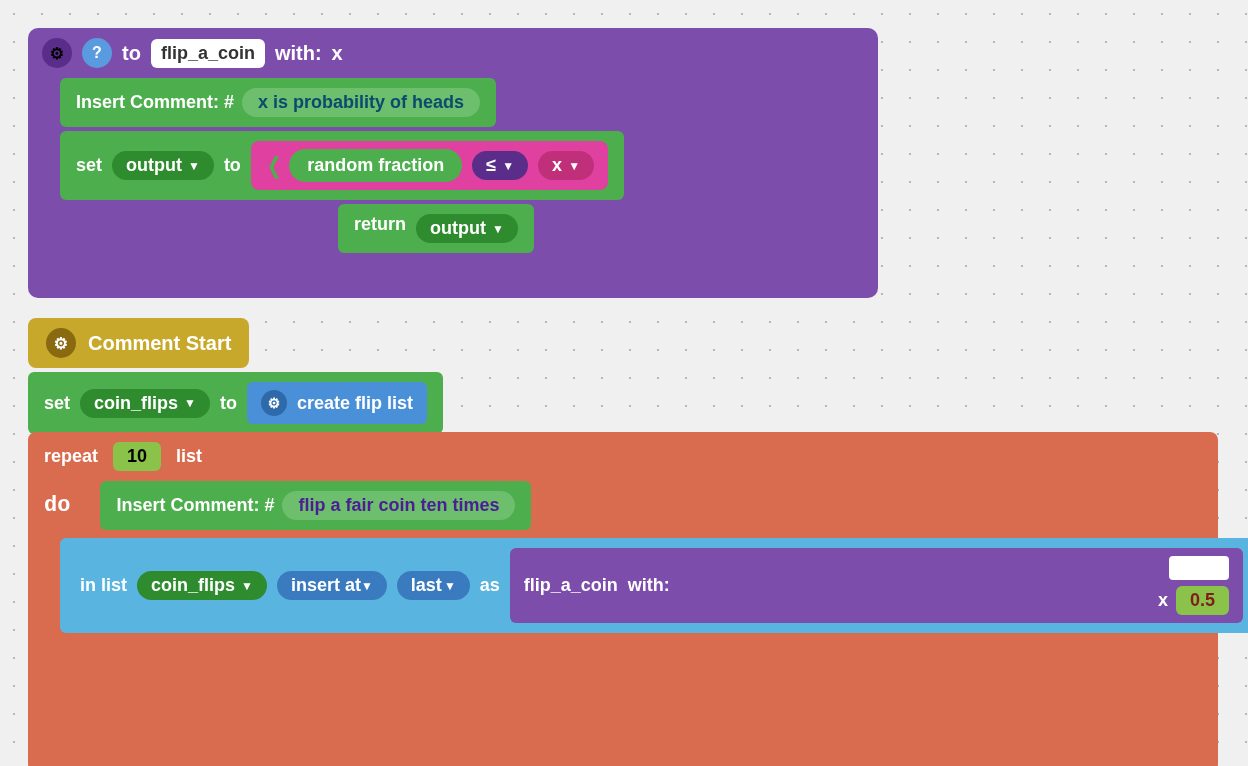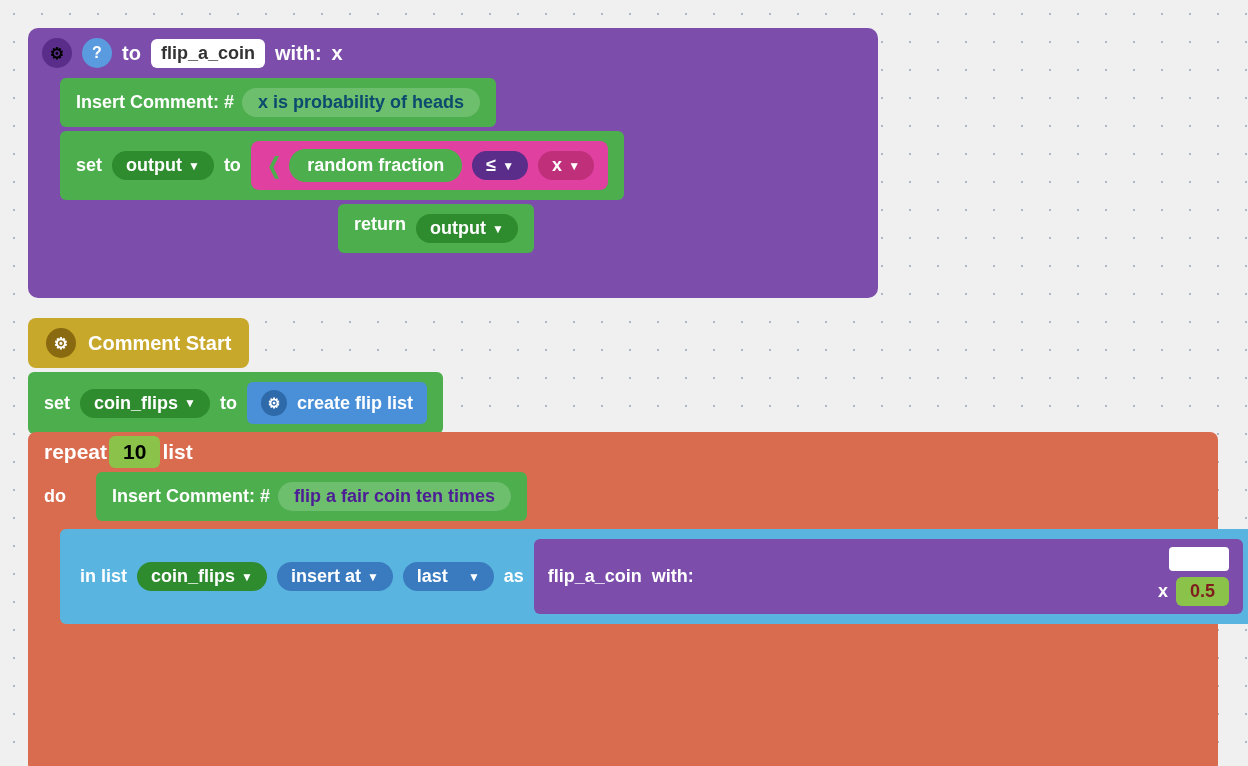--- a/index.html
+++ b/index.html
@@ -163,50 +163,50 @@
     <span>to</span>
 
     <div style="background:#4a90d9; border-radius:6px; padding:8px 14px; display:inline-flex; align-items:center; gap:10px; color:white;">
       <div class="icon-circle" style="background:#2e6aaa; width:26px; height:26px; font-size:14px;">⚙</div>
       <span>create flip list</span>
     </div>
   </div>
 
   <div style="position:absolute; top:432px; left:28px; background:#d96b4f; border-radius:8px; padding-bottom:16px; width:1190px; min-height:340px;">
 
-    <div style="display:flex; align-items:center; gap:2px; padding:4px 16px; color:white; font-size:21px;">
+    <div style="display:flex; align-items:center; gap:15px; padding:10px 16px; color:white; font-size:18px;">
       <span>repeat</span>
       <div style="background:#8bc34a; border-radius:6px; padding:4px 14px; color:#000000; font-weight:bold;">
         <span>10</span>
       </div>
       <span>list</span>
     </div>
 
     <div style="display:flex; align-items:center; gap:10px; padding:0 16px; margin-bottom:8px;">
-      <span style="color:white; font-size:18px;">do</span>
+      <span style="color:white; font-size:22px;font-family:Liberation Mono, monospace;">do</span>
       <div style="background:#4cae4c; border-radius:6px; padding:10px 16px; display:inline-flex; align-items:center; gap:8px; color:white; font-size:18px; margin-left:20px;">
         <span>Insert Comment: #</span>
         <div style="background:#6dbe6d; border-radius:20px; padding:4px 16px; color:#4c1d95;">
           <span>flip a fair coin ten times</span>
         </div>
       </div>
     </div>
 
     <div style="margin-left:32px;">
       <div style="background:#5ab4e0; border-radius:6px; padding:10px 20px; display:inline-flex; align-items:center; gap:10px; color:white; font-size:18px; width:1203px; flex-wrap:nowrap;">
         <span>in list</span>
         <div style="background:#2e8b2e; border-radius:20px; padding:4px 14px; display:inline-flex; align-items:center; gap:6px;">
           <span>coin_flips</span>
           <span class="small-triangle">▼</span>
         </div>
-        <div style="background:#3a7bc0; border-radius:20px; padding:4px 14px; display:inline-flex; align-items:center; gap:6px;">
+        <div style="background:#3a7bc0; border-radius:20px; padding:4px 14px; display:inline-flex; align-items:center; ">
           <span>insert at</span>
           <span class="small-triangle">▼</span>
         </div>
-        <div style="background:#3a7bc0; border-radius:20px; padding:4px 14px; display:inline-flex; align-items:center; gap:20px;">
+        <div style="background:#3a7bc0; border-radius:20px; padding:4px 14px; display:inline-flex; align-items:center; gap:2px;">
           <span>last</span>
           <span class="small-triangle">▼</span>
         </div>
         <span>as</span>
 
         <div style="background:#7c4daa; border-radius:6px; padding:8px 14px; display:inline-flex; align-items:center; gap:10px; color:white; flex:1;">
           <span>flip_a_coin</span>
           <span>with:</span>
 
           <div style="display:flex; flex-direction:column; align-items:flex-end; gap:6px; margin-left:auto;">

